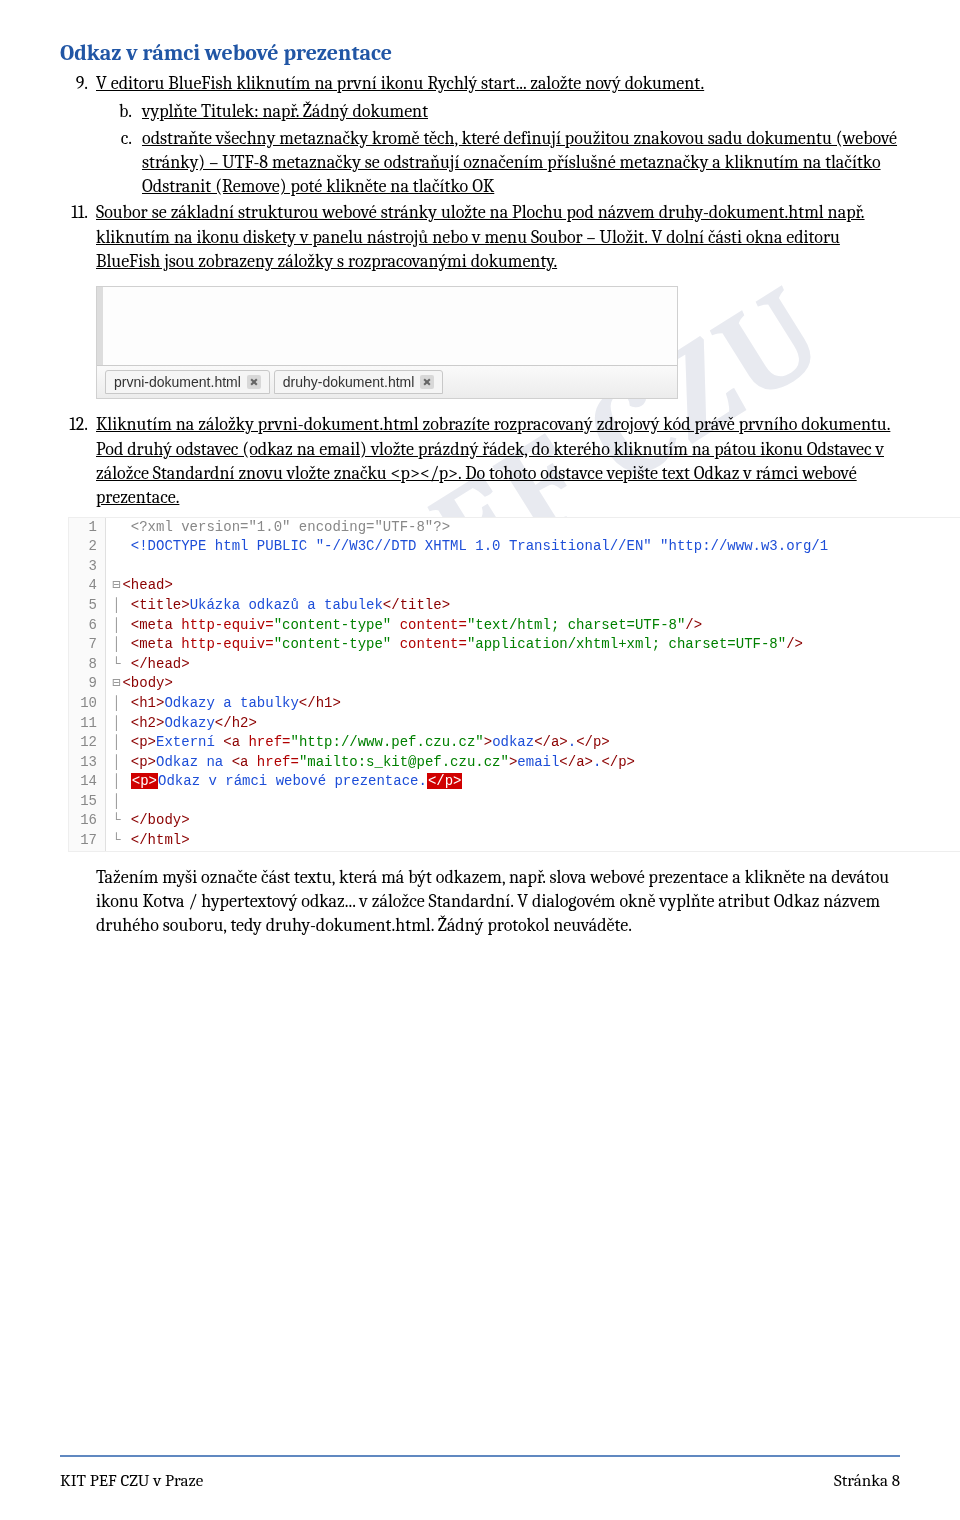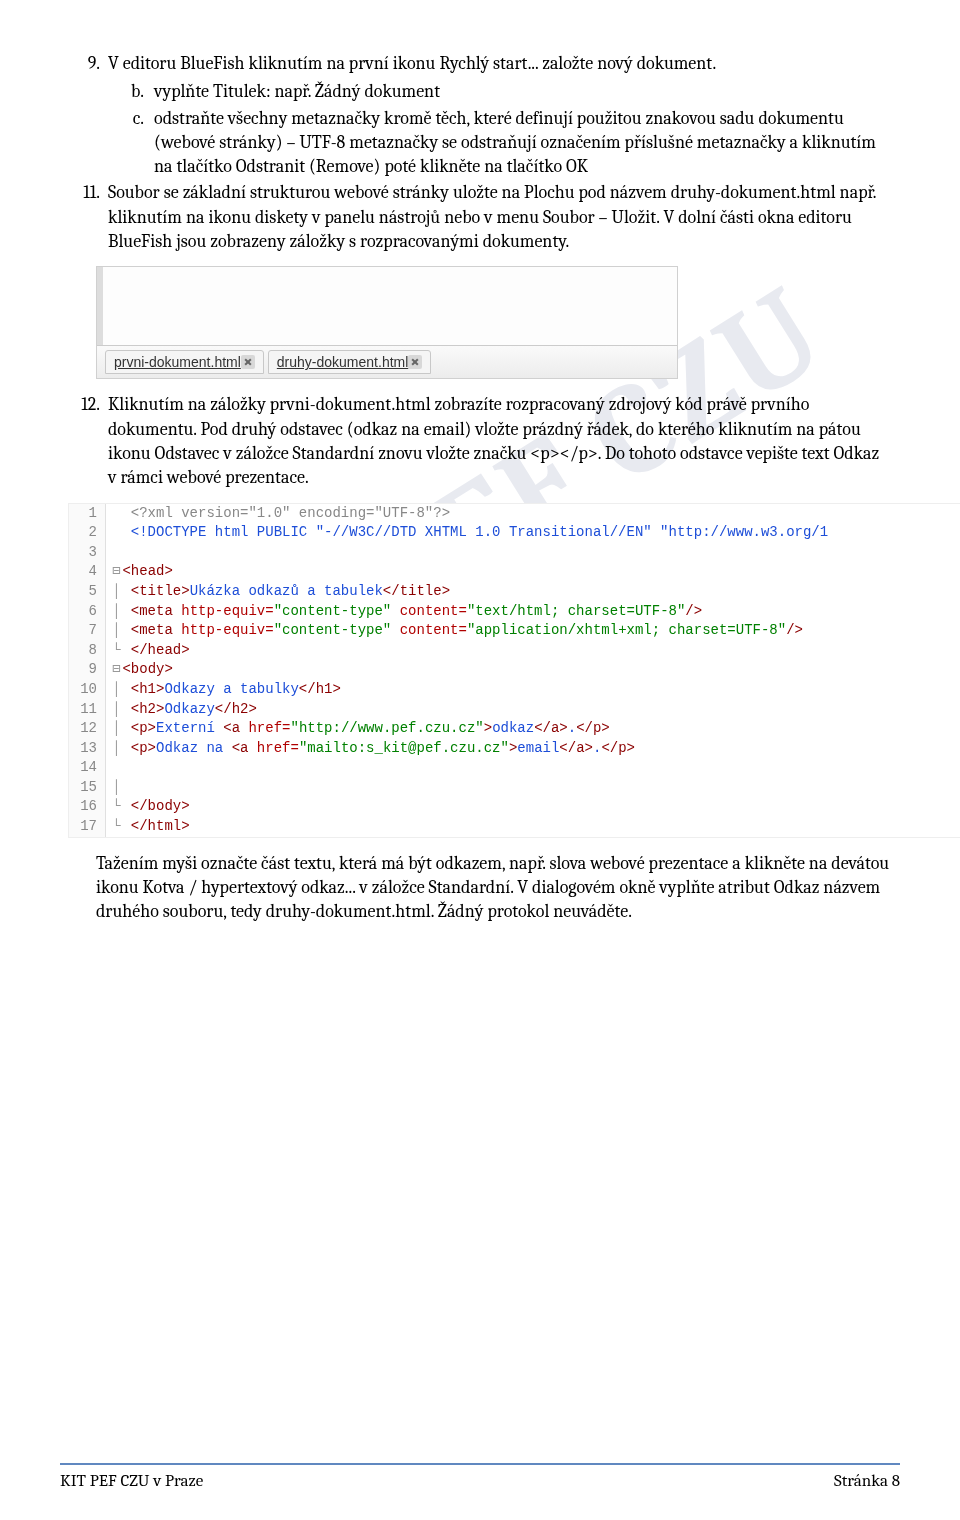--- a/index.html
+++ b/index.html
@@ -13,21 +13,21 @@
     box-sizing: border-box;
     position: relative;
     min-height: 1520px;
   }
   .heading {
     color: #2156a5;
     font-weight: bold;
     font-size: 22px;
     margin-bottom: 6px;
   }
-  .ol-block { margin: 12px; padding-left: 36px; }
+  .ol-block { margin: 0; padding-left: 36px; text-decoration: underline; }
   .ol-item { margin-bottom: 4px; line-height: 1.35; }
   .ol-num { display: inline-block; width: 28px; margin-left: -36px; text-align: right; padding-right: 8px; }
   .sub-ol { padding-left: 46px; }
   .sub-item { margin-bottom: 2px; line-height: 1.35; }
   .sub-letter { display: inline-block; width: 20px; margin-left: -30px; text-align: right; padding-right: 10px; }
   .body-text { margin-left: 36px; line-height: 1.35; margin-bottom: 4px; }
   .watermark {
     position: absolute;
     right: 110px; top: 380px;
     font-size: 130px;
@@ -55,22 +55,22 @@
     gap: 4px;
   }
   .tab {
     background: #f5f5f5;
     border: 1px solid #c8c8c8;
     border-radius: 3px 3px 0 0;
     padding: 3px 8px;
     font-size: 14px;
     display: flex;
     align-items: center;
+    gap: 6px;
     color: #333;
-    text-decoration: underline;
   }
   .close-x {
     display: inline-block;
     width: 14px; height: 14px;
     border-radius: 2px;
     background: #d8d8d8;
     position: relative;
   }
   .close-x::before, .close-x::after {
     content:""; position:absolute; left:3px; top:6px; width:8px; height:2px; background:#666;
@@ -94,34 +94,35 @@
   .green { color: #008000; }
   .darkred { color: #8b0000; }
   .gray { color: #888; }
   .black { color: #1d4ed8; }
   .hl-red { background: #d00000; color:#fff; padding:0 1px; }
   .footer {
     position: absolute;
     bottom: 30px;
     left: 60px; right: 60px;
     border-top: 2px solid #6088c0;
-    padding-top: 6px;
+    padding-top: 14px;
     font-size: 17px;
     display: flex;
     justify-content: space-between;
     color: #000;
   }
 </style>
 </head>
 <body>
 
 <div class="watermark">PEF CZU</div>
 
 <div class="content">
 
+<div class="heading">Odkaz v rámci webové prezentace</div>
 
 <div class="ol-block">
   <div class="ol-item">
     <span class="ol-num">9.</span><span>V editoru BlueFish kliknutím na první ikonu Rychlý start... založte nový dokument.</span>
   </div>
   <div class="sub-ol">
     <div class="sub-item">
       <span class="sub-letter">b.</span><span>vyplňte Titulek: např. Žádný dokument</span>
     </div>
     <div class="sub-item">
@@ -200,20 +201,21 @@
   <div class="cline">
         <span class="lno">12</span>
         <span class="lcode"><span class="gutter">│ </span><span class="darkred">&lt;p&gt;</span><span class="black">Externí </span><span class="darkred">&lt;a</span><span class="red"> href=</span><span class="green">"http://www.pef.czu.cz"</span><span class="darkred">&gt;</span><span class="black">odkaz</span><span class="darkred">&lt;/a&gt;</span><span class="black">.</span><span class="darkred">&lt;/p&gt;</span></span>
       </div>
   <div class="cline">
         <span class="lno">13</span>
         <span class="lcode"><span class="gutter">│ </span><span class="darkred">&lt;p&gt;</span><span class="black">Odkaz na </span><span class="darkred">&lt;a</span><span class="red"> href=</span><span class="green">"mailto:s_kit@pef.czu.cz"</span><span class="darkred">&gt;</span><span class="black">email</span><span class="darkred">&lt;/a&gt;</span><span class="black">.</span><span class="darkred">&lt;/p&gt;</span></span>
       </div>
   <div class="cline">
         <span class="lno">14</span>
+        <span class="lcode"><span class="gutter">│ </span><span class="hl-red">&lt;p&gt;</span><span class="black">Odkaz v rámci webové prezentace.</span><span class="hl-red">&lt;/p&gt;</span></span>
       </div>
   <div class="cline">
         <span class="lno">15</span>
         <span class="lcode"><span class="gutter">│ </span></span>
       </div>
   <div class="cline">
         <span class="lno">16</span>
         <span class="lcode"><span class="gutter">└ </span><span class="darkred">&lt;/body&gt;</span></span>
       </div>
   <div class="cline">

